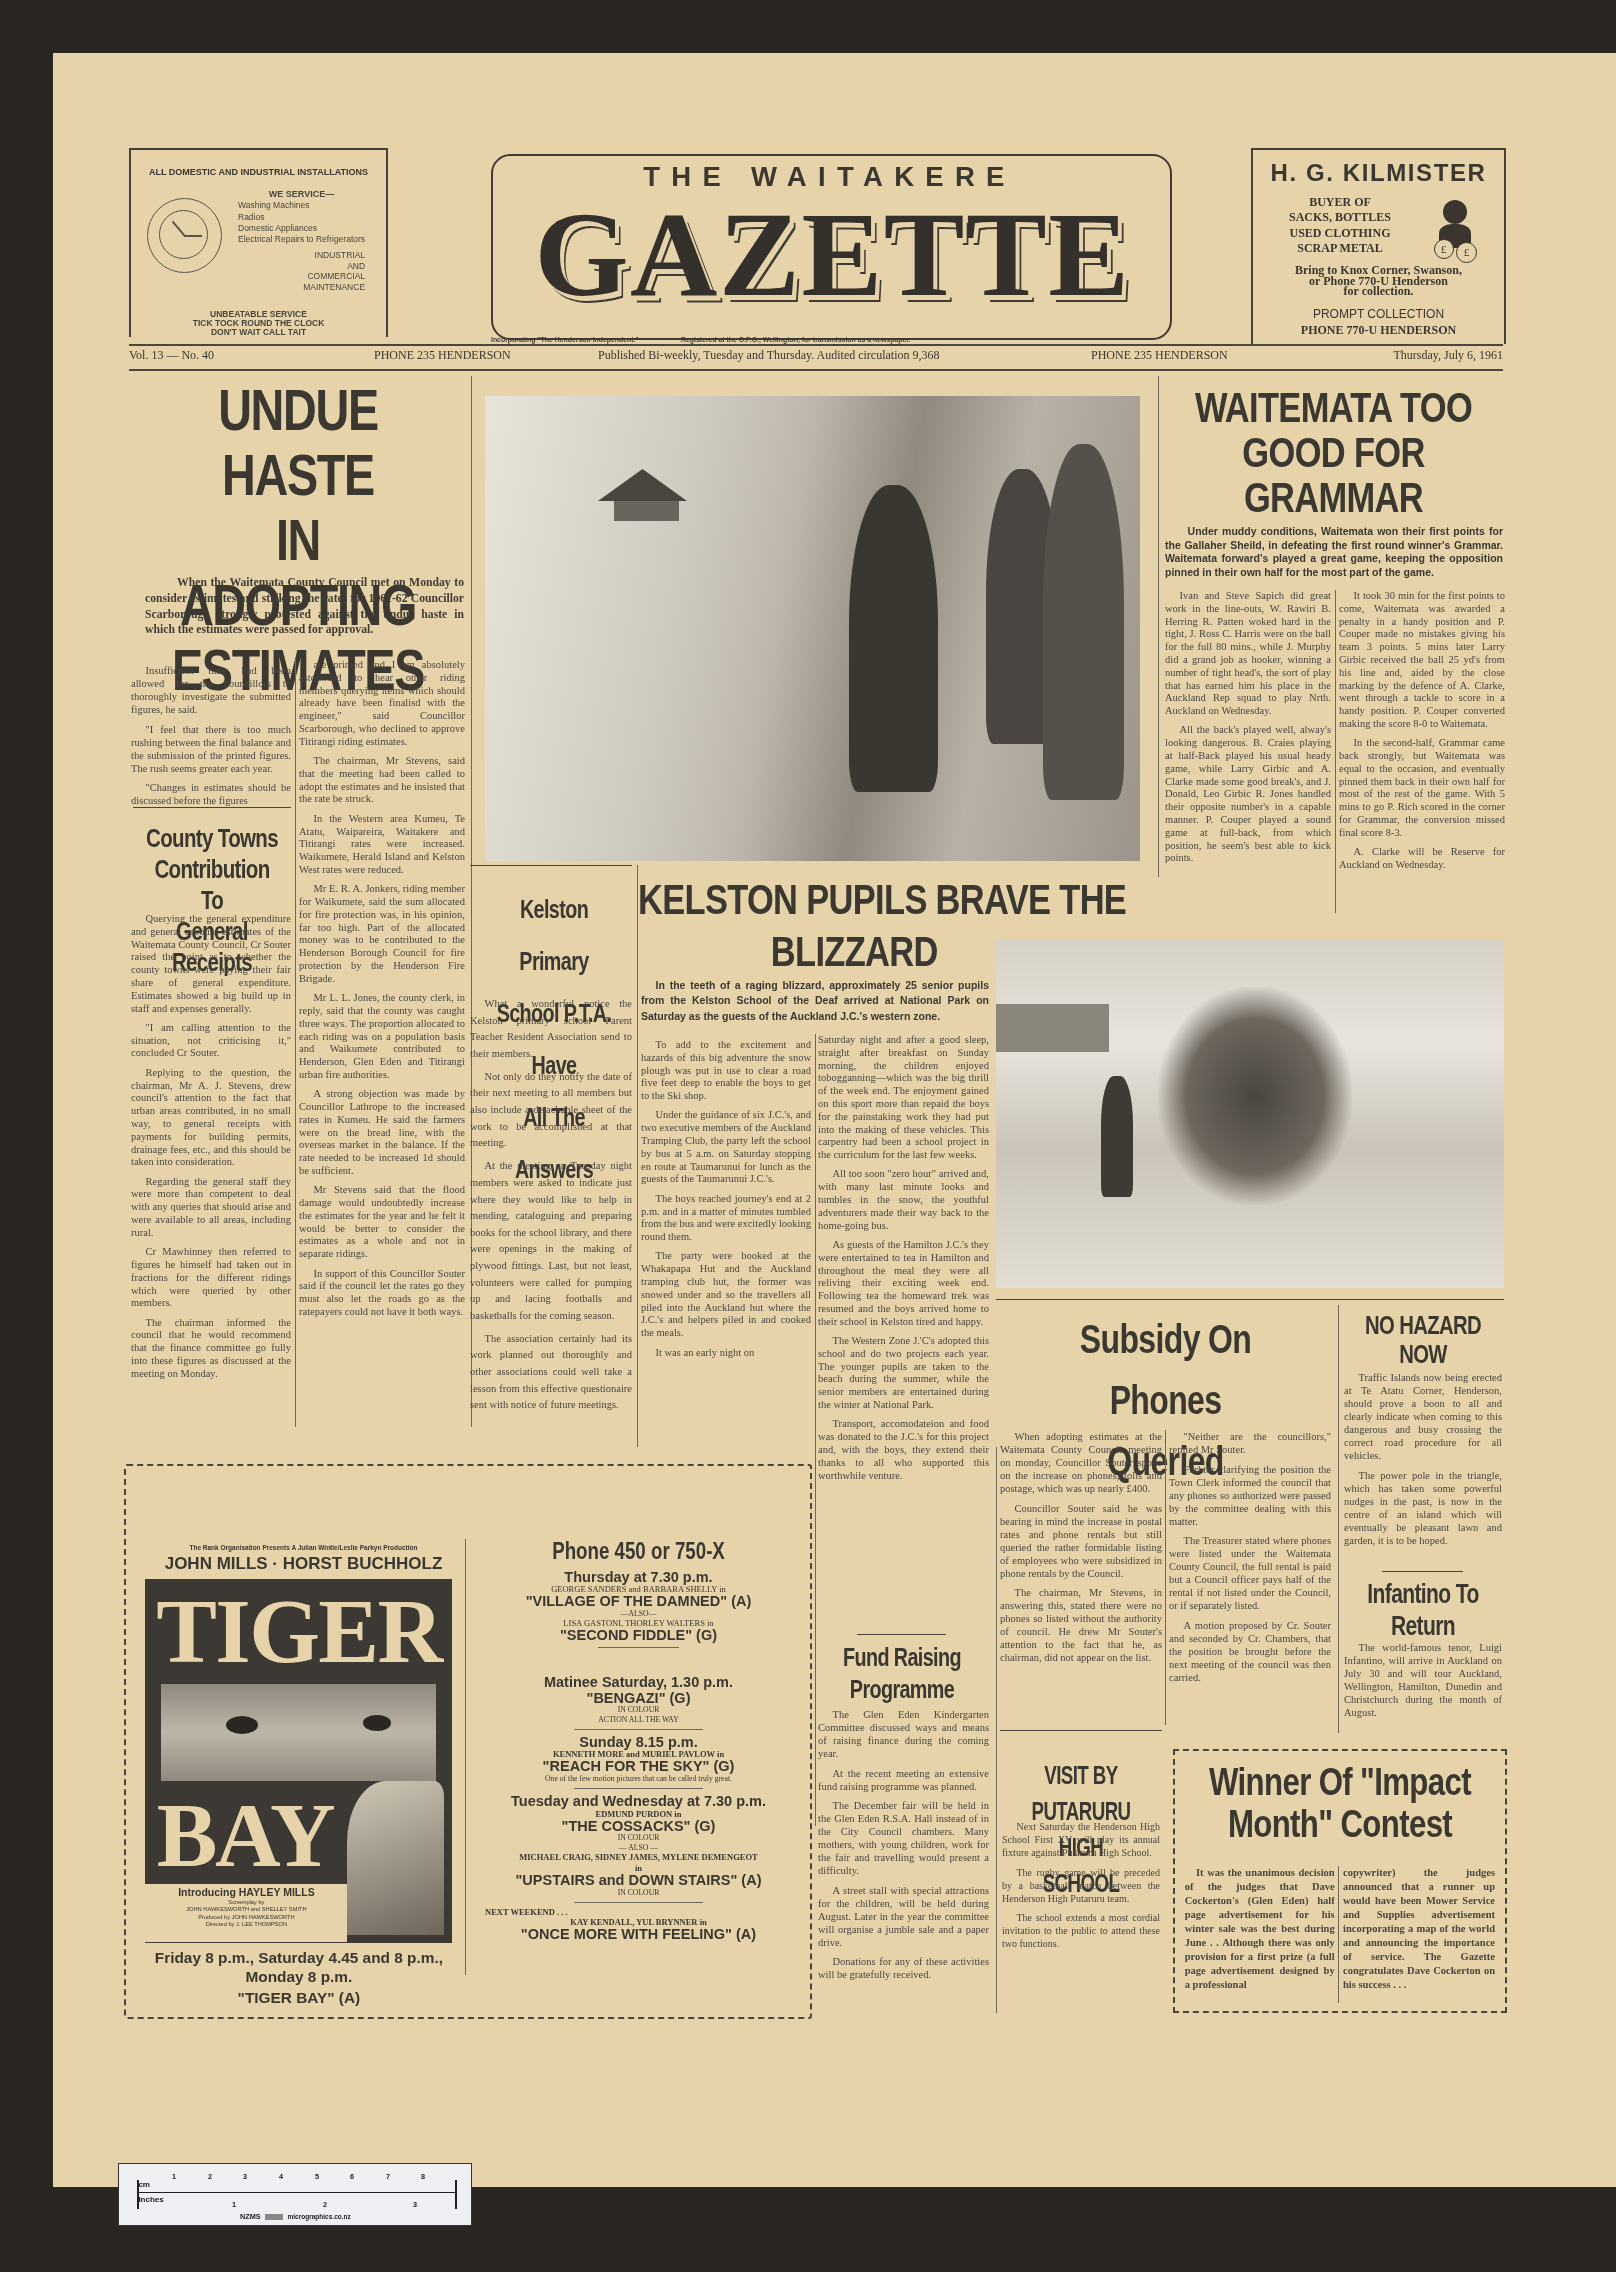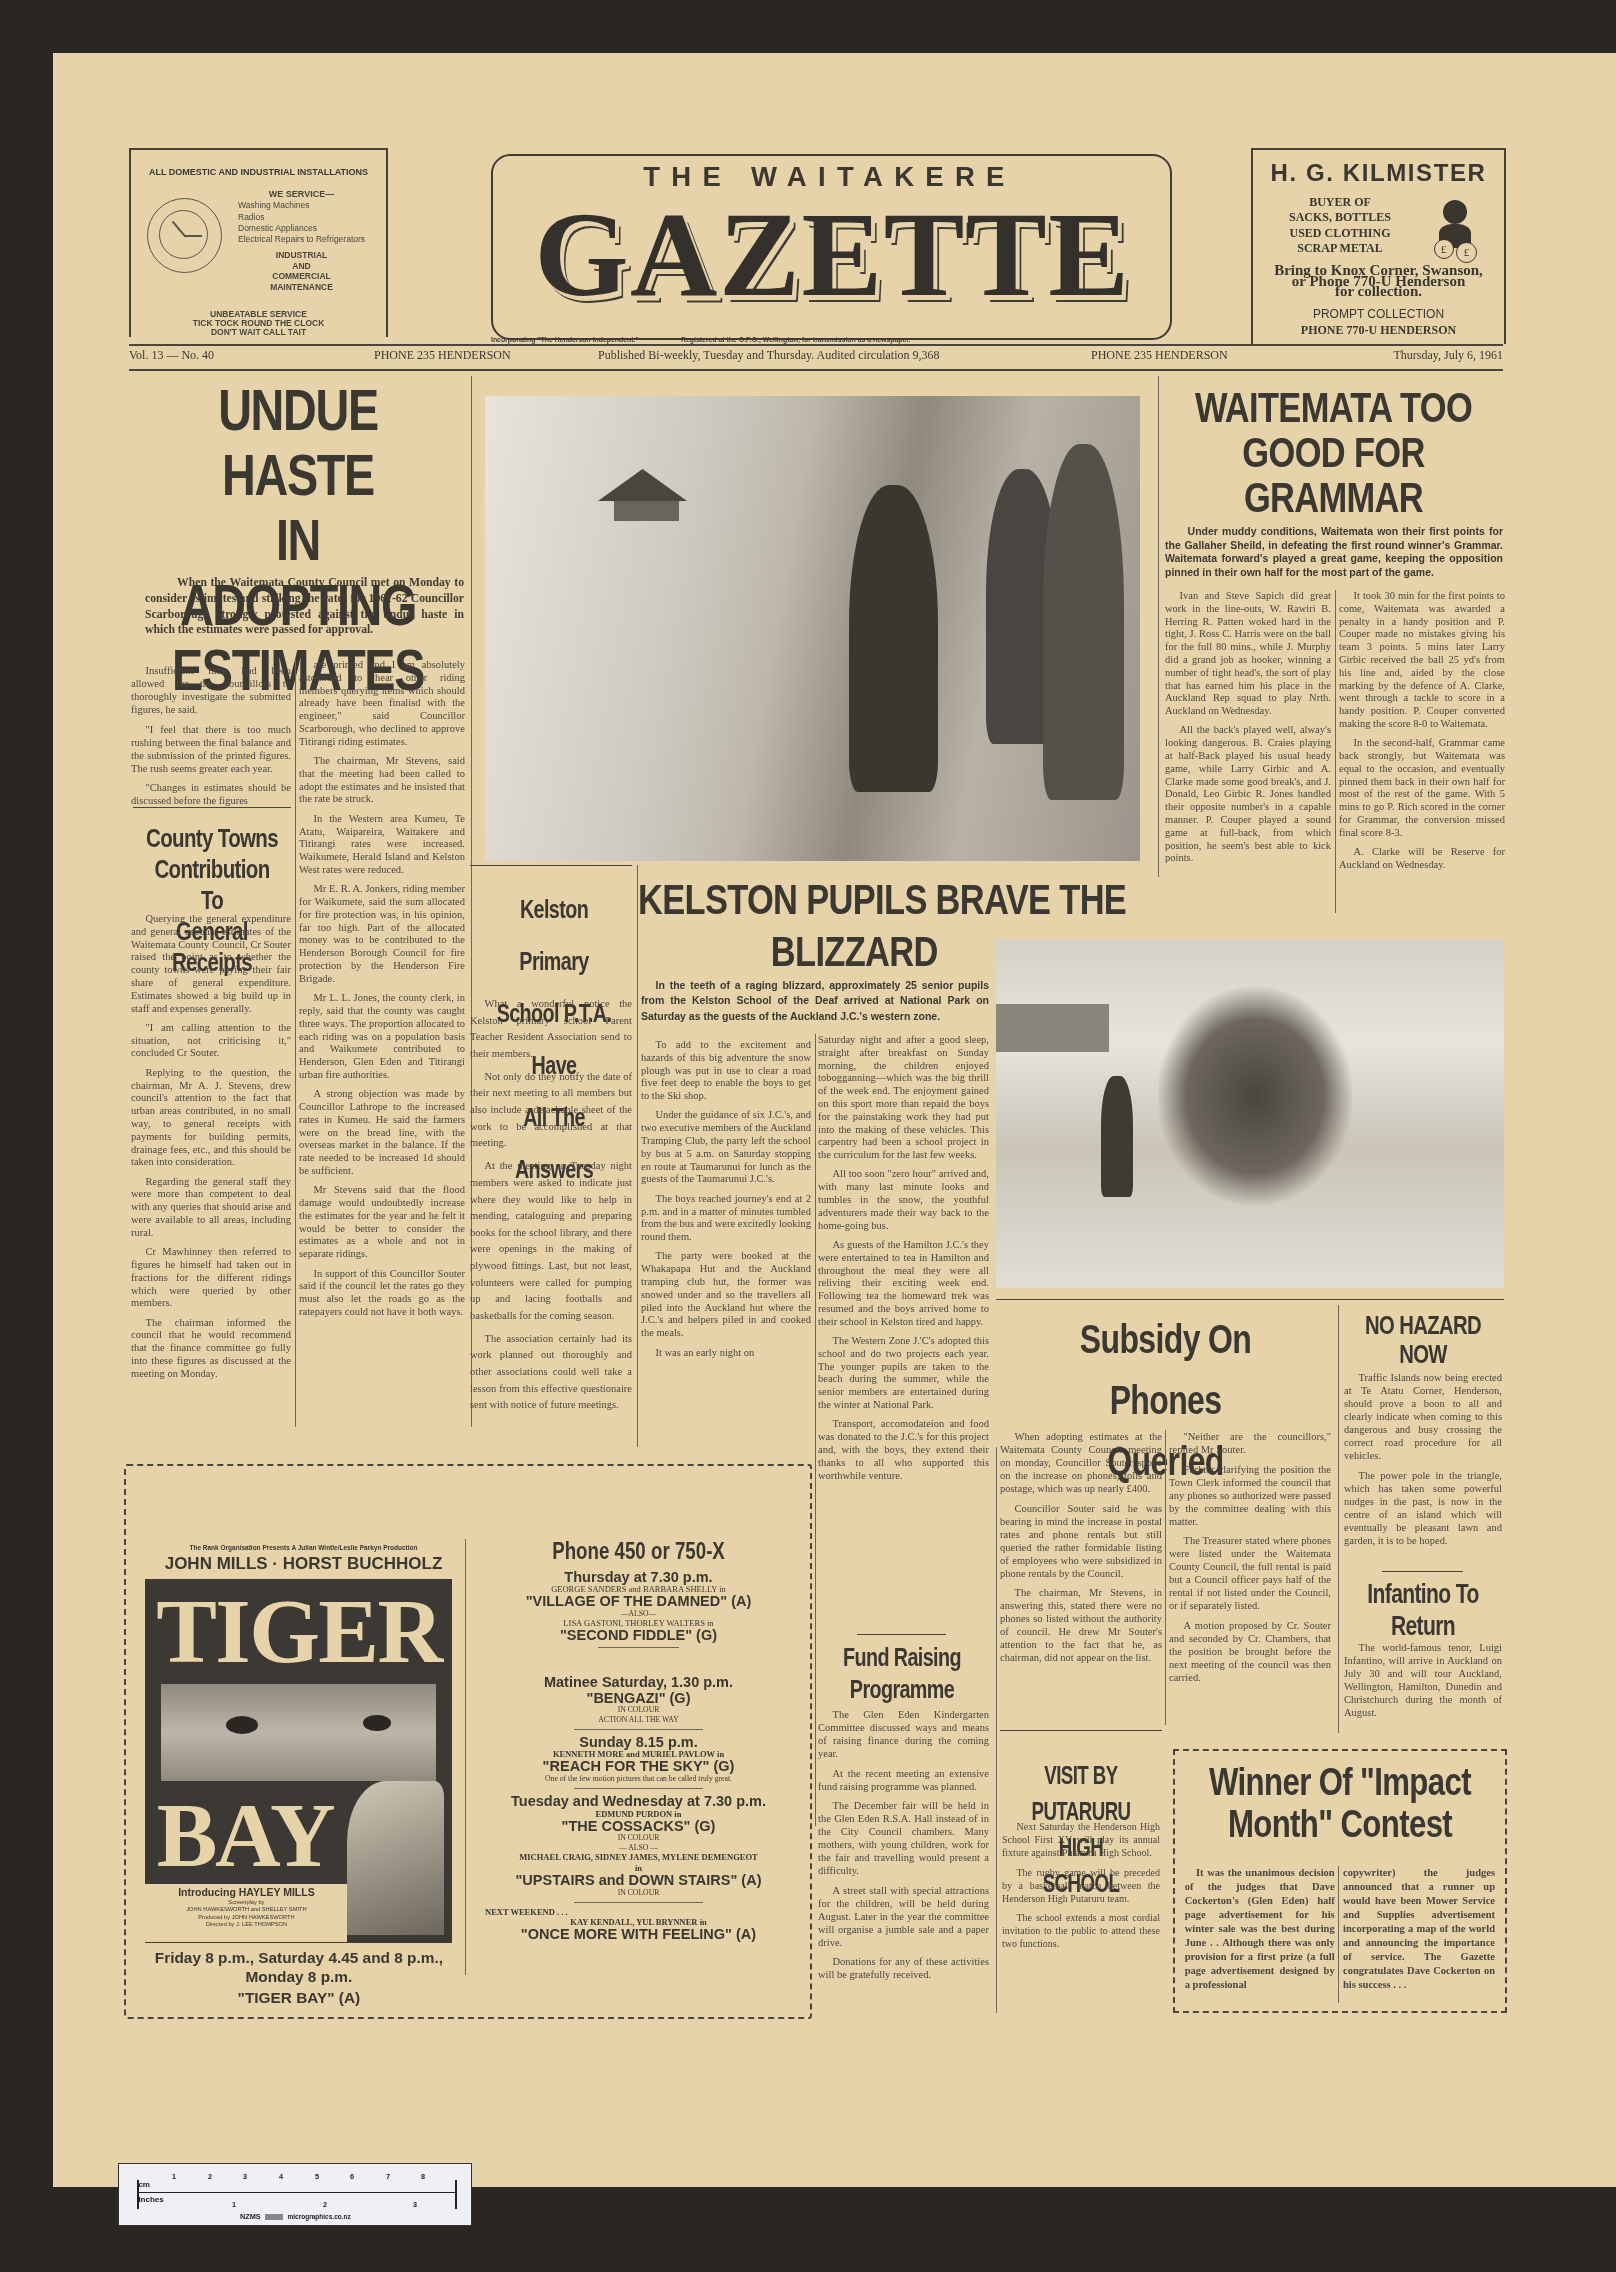--- a/index.html
+++ b/index.html
@@ -29,21 +29,21 @@
     <div style="position:absolute;left:11.3px;top:11.3px;width:47px;height:47px;border:0.8px solid #5a554c;border-radius:50%;"></div>
     <div style="position:absolute;left:36px;top:18px;width:1.6px;height:19.4px;background:#5a554c;transform:rotate(-40deg);transform-origin:bottom;"></div>
     <div style="position:absolute;left:36px;top:36px;width:18px;height:1.6px;background:#5a554c;"></div>
   </div>
   <div class="sans" style="position:absolute;left:107px;top:39px;font-size:8.5px;line-height:11.3px;color:#4a463e;">
     <div style="font-weight:bold;font-size:9px;text-align:center;">WE SERVICE—</div>
     <div>Washing Machines</div>
     <div>Radios</div>
     <div>Domestic Appliances</div>
     <div>Electrical Repairs to Refrigerators</div>
-    <div style="text-align:center;margin-top:4.8px;line-height:10.5px;font-weight:bold;">
+    <div style="text-align:right;margin-top:4.8px;line-height:10.5px;">
       <div>INDUSTRIAL</div>
       <div>AND</div>
       <div>COMMERCIAL</div>
       <div>MAINTENANCE</div>
     </div>
   </div>
   <div class="sans center" style="position:absolute;left:0;right:0;top:160px;font-size:8.5px;line-height:9px;font-weight:bold;color:#4a463e;">
     <div>UNBEATABLE SERVICE</div>
     <div>TICK TOCK ROUND THE CLOCK</div>
     <div>DON'T WAIT CALL TAIT</div>
@@ -63,21 +63,21 @@
     <div>SACKS, BOTTLES</div>
     <div>USED CLOTHING</div>
     <div>SCRAP METAL</div>
   </div>
   <div style="position:absolute;left:179px;top:50px;width:47px;height:65px;">
     <div style="position:absolute;left:11.3px;top:0;width:24px;height:24px;border-radius:50%;background:#3a362f;"></div>
     <div style="position:absolute;left:6.5px;top:24px;width:32px;height:24px;border-radius:40% 40% 10% 10%;background:#3a362f;"></div>
     <div style="position:absolute;left:1.6px;top:39px;width:18px;height:18px;border-radius:50%;border:1.6px solid #3a362f;background:#e6d3a9;font-size:11.3px;text-align:center;line-height:18px;">£</div>
     <div style="position:absolute;left:24px;top:42px;width:19.4px;height:19.4px;border-radius:50%;border:1.6px solid #3a362f;background:#e6d3a9;font-size:11.3px;text-align:center;line-height:19.4px;">£</div>
   </div>
-  <div class="center" style="position:absolute;left:0;right:0;top:115px;font-size:15px;font-weight:bold;line-height:10.5px;">
+  <div class="center" style="position:absolute;left:0;right:0;top:115px;font-size:12px;font-weight:bold;line-height:10.5px;">
     <div>Bring to Knox Corner, Swanson,</div>
     <div>or Phone 770-U Henderson</div>
     <div>for collection.</div>
   </div>
   <div class="center sans" style="position:absolute;left:0;right:0;top:157px;font-size:12px;">PROMPT COLLECTION</div>
   <div class="center" style="position:absolute;left:0;right:0;top:173px;font-size:12px;font-weight:bold;">PHONE 770-U HENDERSON</div>
 </div>
 
 <div class="rule" style="left:129px;top:344px;width:1374px;height:1.6px;"></div>
 <div style="position:absolute;left:129px;top:348px;width:1374px;height:19.4px;font-size:12px;">

